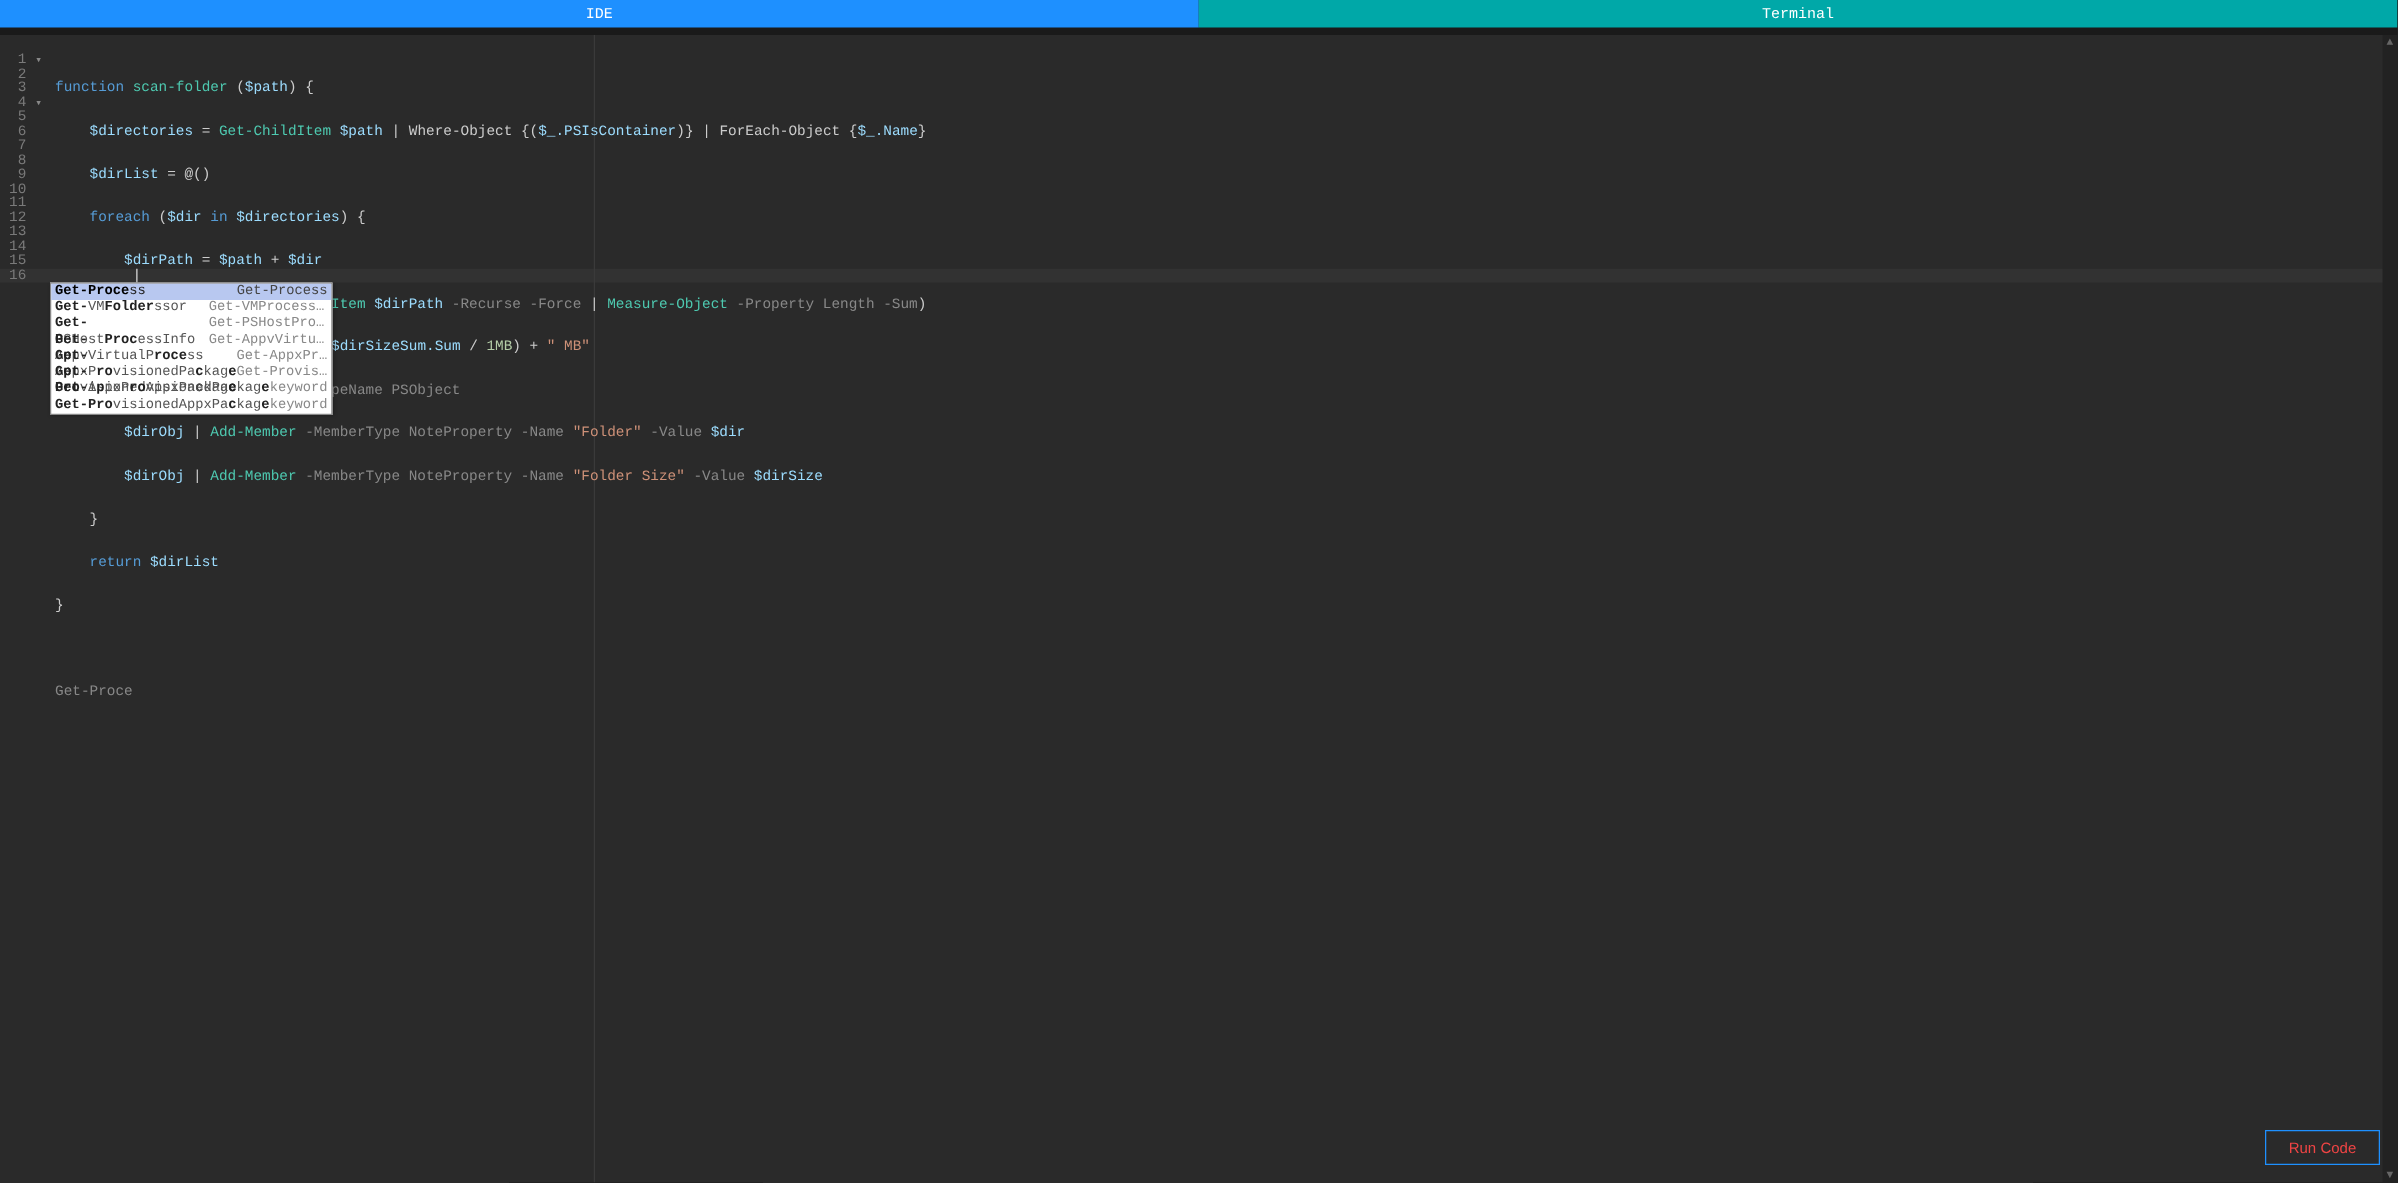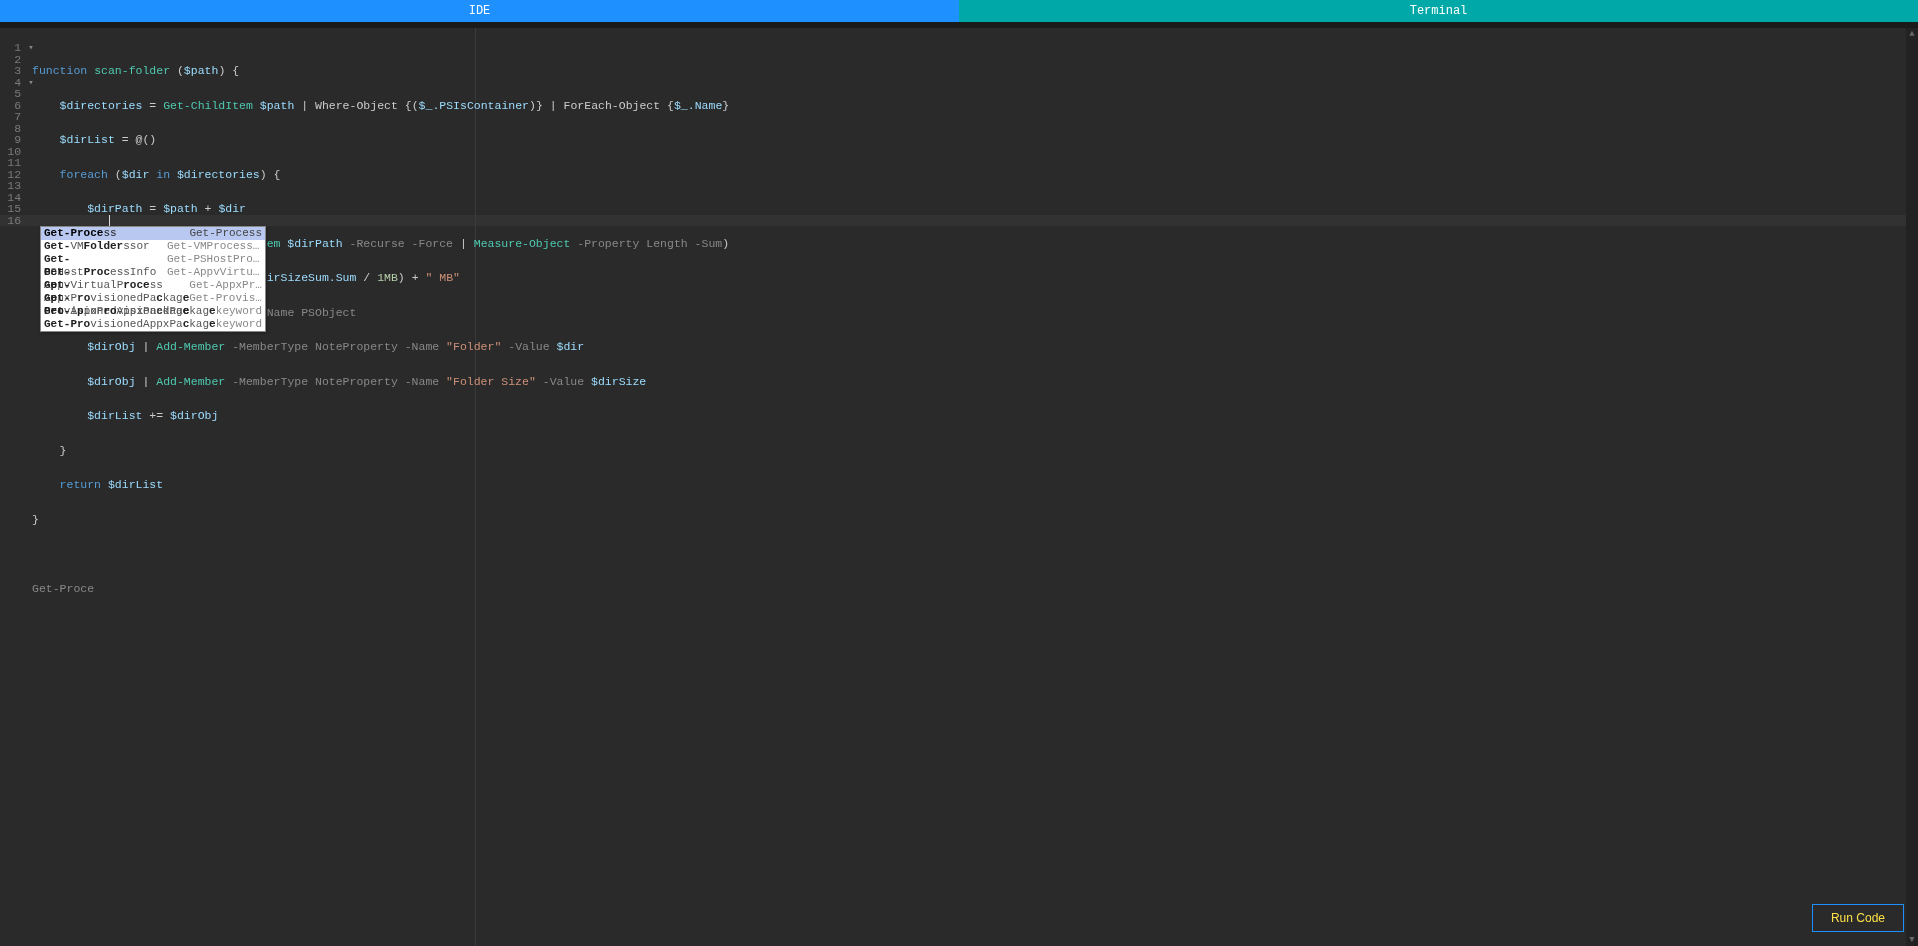--- a/index.html
+++ b/index.html
@@ -60,21 +60,21 @@
     display: inline-block;
     width: 6px;
     text-align: center;
     font-size: 9px;
     vertical-align: top;
     position: relative;
     top: 1px;
   }
   .code {
     position: absolute;
-    left: 32px;
+    left: 44px;
     top: 14px;
     font-size: 11.5px;
     line-height: 11.5px;
     white-space: pre;
   }
   .code .row { height: 11.5px; }
   .kw { color: #569cd6; }
   .fn { color: #4ec9b0; }
   .var { color: #9cdcfe; }
   .str { color: #ce9178; }
@@ -137,21 +137,21 @@
     overflow: hidden;
     text-overflow: ellipsis;
     max-width: 95px;
   }
   .ac-row.selected .ac-right { color: #444; }
   .run-btn {
     position: absolute;
     right: 14px;
     bottom: 14px;
     border: 1px solid #1e90ff;
-    color: #fde047;
+    color: #ef4444;
     background: transparent;
     padding: 6px 18px;
     font-size: 12px;
     font-family: Arial, sans-serif;
     cursor: pointer;
   }
   .scrollbar-v {
     position: absolute;
     right: 0;
     top: 28px;
@@ -203,21 +203,20 @@
     <div class="row"><span class="kw">function</span> <span class="fn">scan-folder</span> <span class="pun">(</span><span class="var">$path</span><span class="pun">) {</span></div>
     <div class="row">    <span class="var">$directories</span><span class="pun"> = </span><span class="fn">Get-ChildItem</span><span class="var"> $path</span><span class="pun"> | </span><span class="pun">Where-Object</span><span class="pun"> {(</span><span class="var">$_</span><span class="prop">.PSIsContainer</span><span class="pun">)}</span><span class="pun"> | </span><span class="pun">ForEach-Object</span><span class="pun"> {</span><span class="var">$_</span><span class="prop">.Name</span><span class="pun">}</span></div>
     <div class="row">    <span class="var">$dirList</span><span class="pun"> = </span><span class="pun">@()</span></div>
     <div class="row">    <span class="kw">foreach</span><span class="pun"> (</span><span class="var">$dir</span><span class="kw"> in </span><span class="var">$directories</span><span class="pun">) {</span></div>
     <div class="row">        <span class="var">$dirPath</span><span class="pun"> = </span><span class="var">$path</span><span class="pun"> + </span><span class="var">$dir</span></div>
     <div class="row">        <span class="var">$dirSizeSum</span><span class="pun"> = (</span><span class="fn">Get-ChildItem</span><span class="var"> $dirPath</span><span class="param"> -Recurse -Force</span><span class="pun"> | </span><span class="fn">Measure-Object</span><span class="param"> -Property Length -Sum</span><span class="pun">)</span></div>
     <div class="row">        <span class="var">$dirSize</span><span class="pun"> = </span><span class="str">"{0:N2}"</span><span class="param"> -f (</span><span class="var">$dirSizeSum</span><span class="prop">.Sum</span><span class="pun"> / </span><span class="num">1MB</span><span class="pun">) + </span><span class="str">" MB"</span></div>
     <div class="row">        <span class="var">$dirObj</span><span class="pun"> = </span><span class="fn">New-Object</span><span class="param"> -TypeName PSObject</span></div>
     <div class="row">        <span class="var">$dirObj</span><span class="pun"> | </span><span class="fn">Add-Member</span><span class="param"> -MemberType NoteProperty -Name </span><span class="str">"Folder"</span><span class="param"> -Value </span><span class="var">$dir</span></div>
     <div class="row">        <span class="var">$dirObj</span><span class="pun"> | </span><span class="fn">Add-Member</span><span class="param"> -MemberType NoteProperty -Name </span><span class="str">"Folder Size"</span><span class="param"> -Value </span><span class="var">$dirSize</span></div>
-    <div class="row">        <span class="var">$dirList</span><span class="pun"> += </span><span class="var">$dirObj</span></div>
     <div class="row">    <span class="pun">}</span></div>
     <div class="row">    <span class="kw">return</span><span class="var"> $dirList</span></div>
     <div class="row"><span class="pun">}</span></div>
     <div class="row"><span class="pun"></span></div>
     <div class="row"><span class="param">Get-Proce</span></div>
   </div>
 
   <div class="cursor"></div>
 
   <div class="autocomplete" id="autocomplete">

